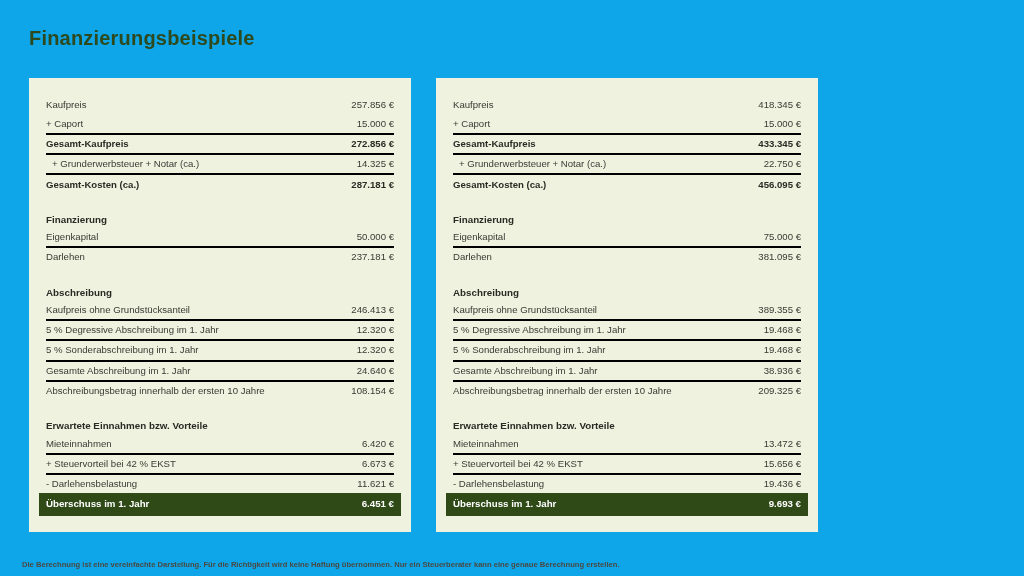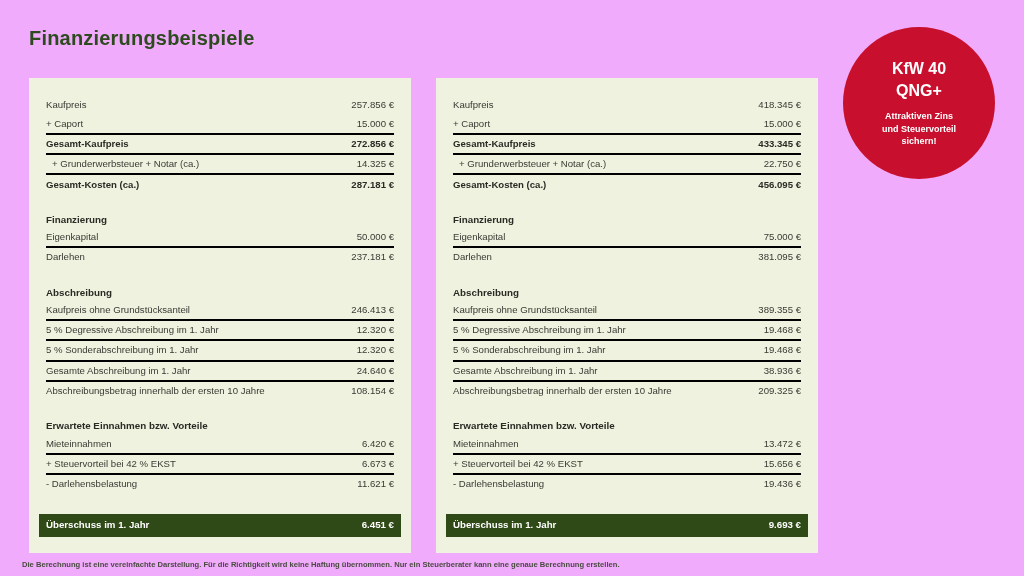--- a/index.html
+++ b/index.html
@@ -9,21 +9,21 @@
     width: 1024px;
     height: 576px;
     background: #ffffff;
     font-family: "Liberation Sans", sans-serif;
     overflow: hidden;
   }
   .page {
     position: relative;
     width: 1024px;
     height: 576px;
-    background: #f0abfc;
+    background: #0ea5e9;
   }
   .page-title {
     position: absolute;
     left: 29px;
     top: 27px;
     font-size: 20px;
     font-weight: bold;
     color: #2d4a1e;
     letter-spacing: 0.2px;
   }
@@ -67,21 +67,21 @@
     font-weight: bold;
     color: #2b2b25;
     padding: 3px 0;
     margin-top: 17px;
   }
   .row.total {
     background: #2f4a17;
     color: #ffffff;
     font-weight: bold;
     padding: 5px 7px;
-    margin: 21px -7px 0 -7px;
+    margin: 0 -7px 0 -7px;
     font-size: 9.7px;
   }
   .card-bottom-pad { height: 16px; }
 
   .badge {
     position: absolute;
     left: 843px;
     top: 27px;
     width: 152px;
     height: 152px;
@@ -261,23 +261,16 @@
       </div>
       <div class="row total">
         <span class="lbl">Überschuss im 1. Jahr</span>
         <span class="val">9.693 €</span>
       </div>
       <div class="card-bottom-pad"></div>
     </div>
 
   </div>
 
-  <div class="badge">
-    <div class="badge-l1">KfW 40</div>
-    <div class="badge-l2">QNG+</div>
-    <div class="badge-sub">Attraktiven Zins</div>
-    <div class="badge-sub">und Steuervorteil</div>
-    <div class="badge-sub">sichern!</div>
-  </div>
 
   <div class="footnote">Die Berechnung ist eine vereinfachte Darstellung. Für die Richtigkeit wird keine Haftung übernommen. Nur ein Steuerberater kann eine genaue Berechnung erstellen.</div>
 
 </div>
 
 </body></html>

